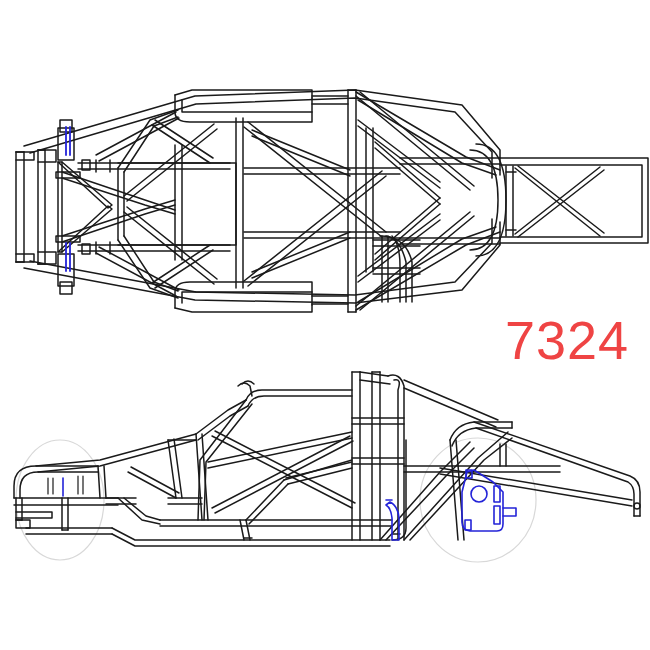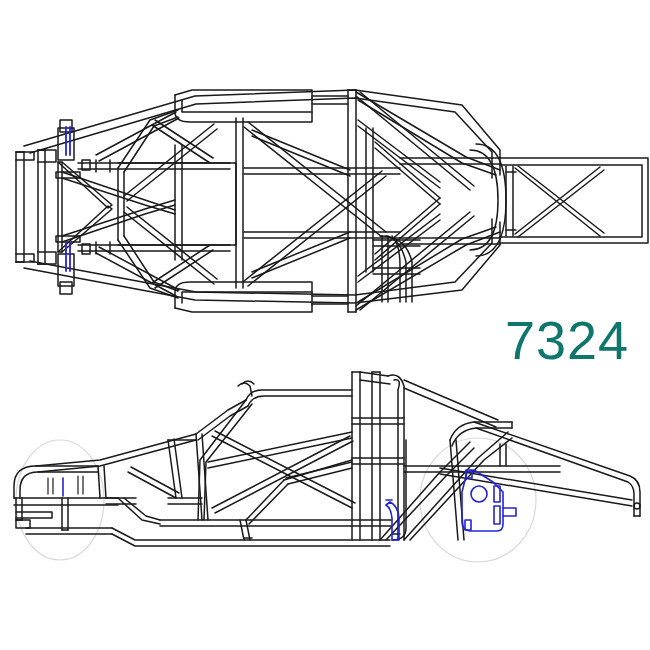--- a/index.html
+++ b/index.html
@@ -10,21 +10,21 @@
     position:relative;
   }
   #drawing-canvas{position:absolute;left:0;top:0;width:650px;height:650px;}
   .part-number{
     position:absolute;
     left:505px;top:310px;
     font-family:"Liberation Sans", sans-serif;
     font-size:54px;
     font-weight:400;
     letter-spacing:1px;
-    color:#0f766e;
+    color:#ef4444;
     line-height:60px;
     white-space:nowrap;
   }
 </style>
 </head>
 <body>
 
 <svg id="drawing-canvas" viewBox="0 0 650 650" xmlns="http://www.w3.org/2000/svg">
   <rect x="0" y="0" width="650" height="650" fill="#ffffff"></rect>
 

